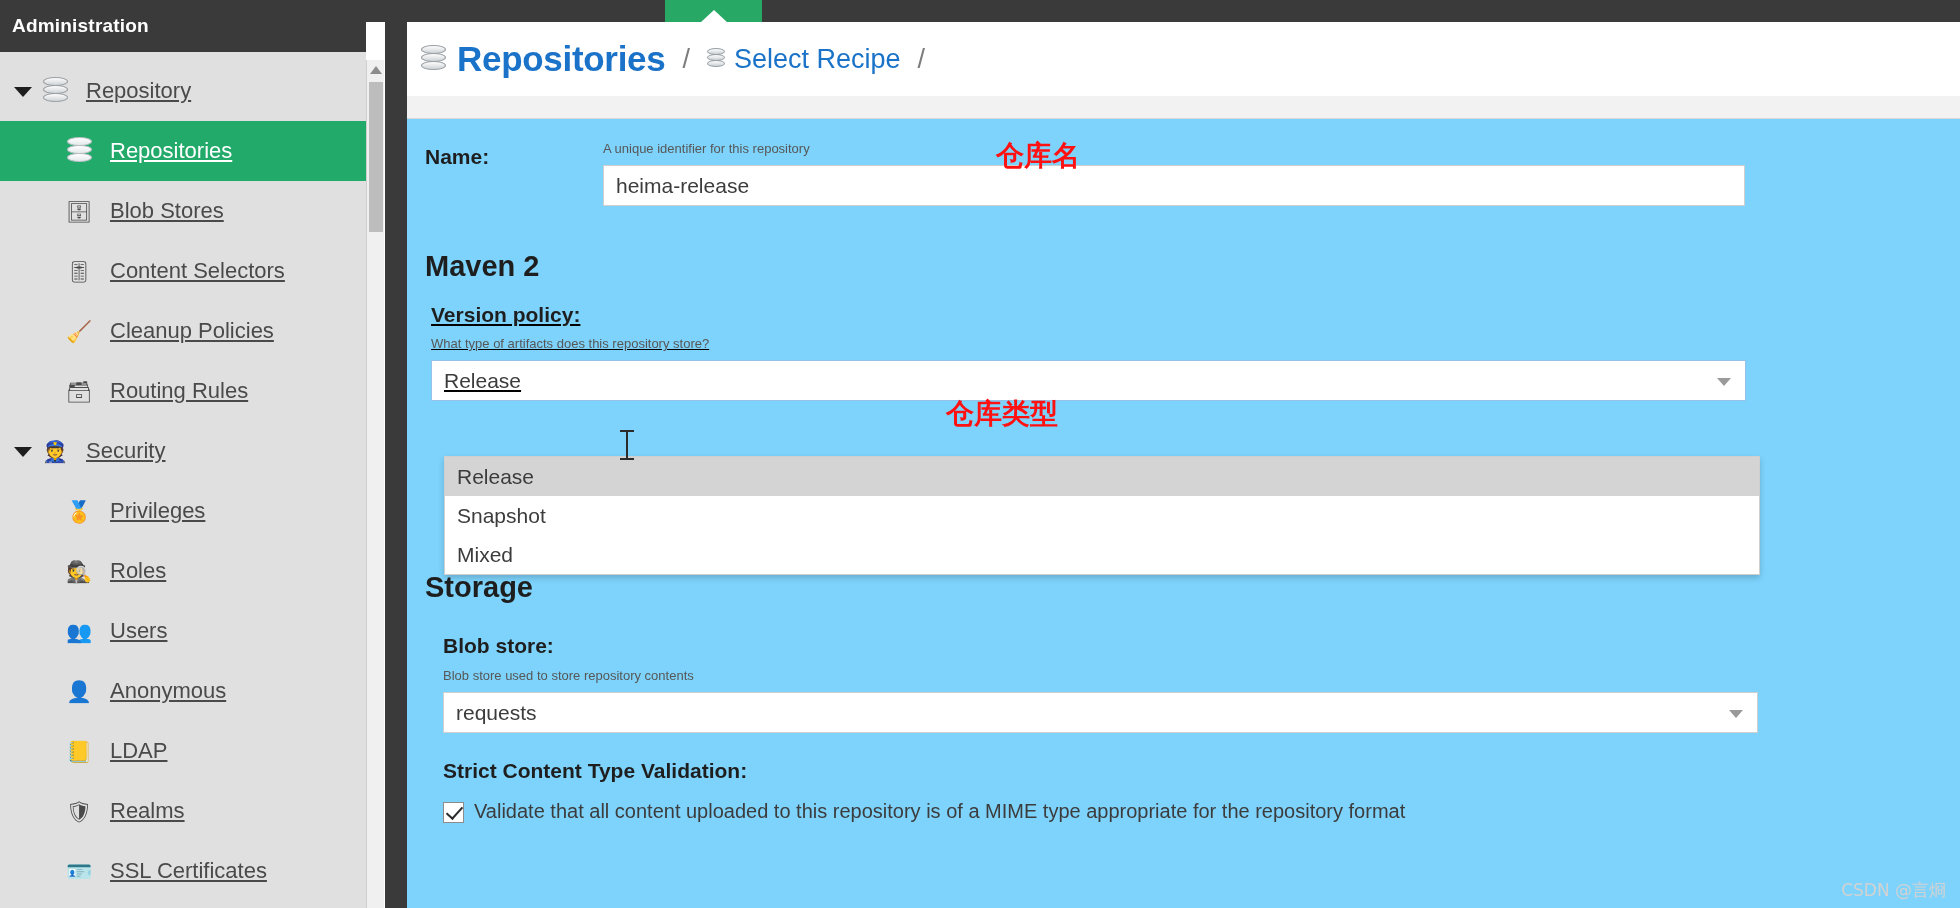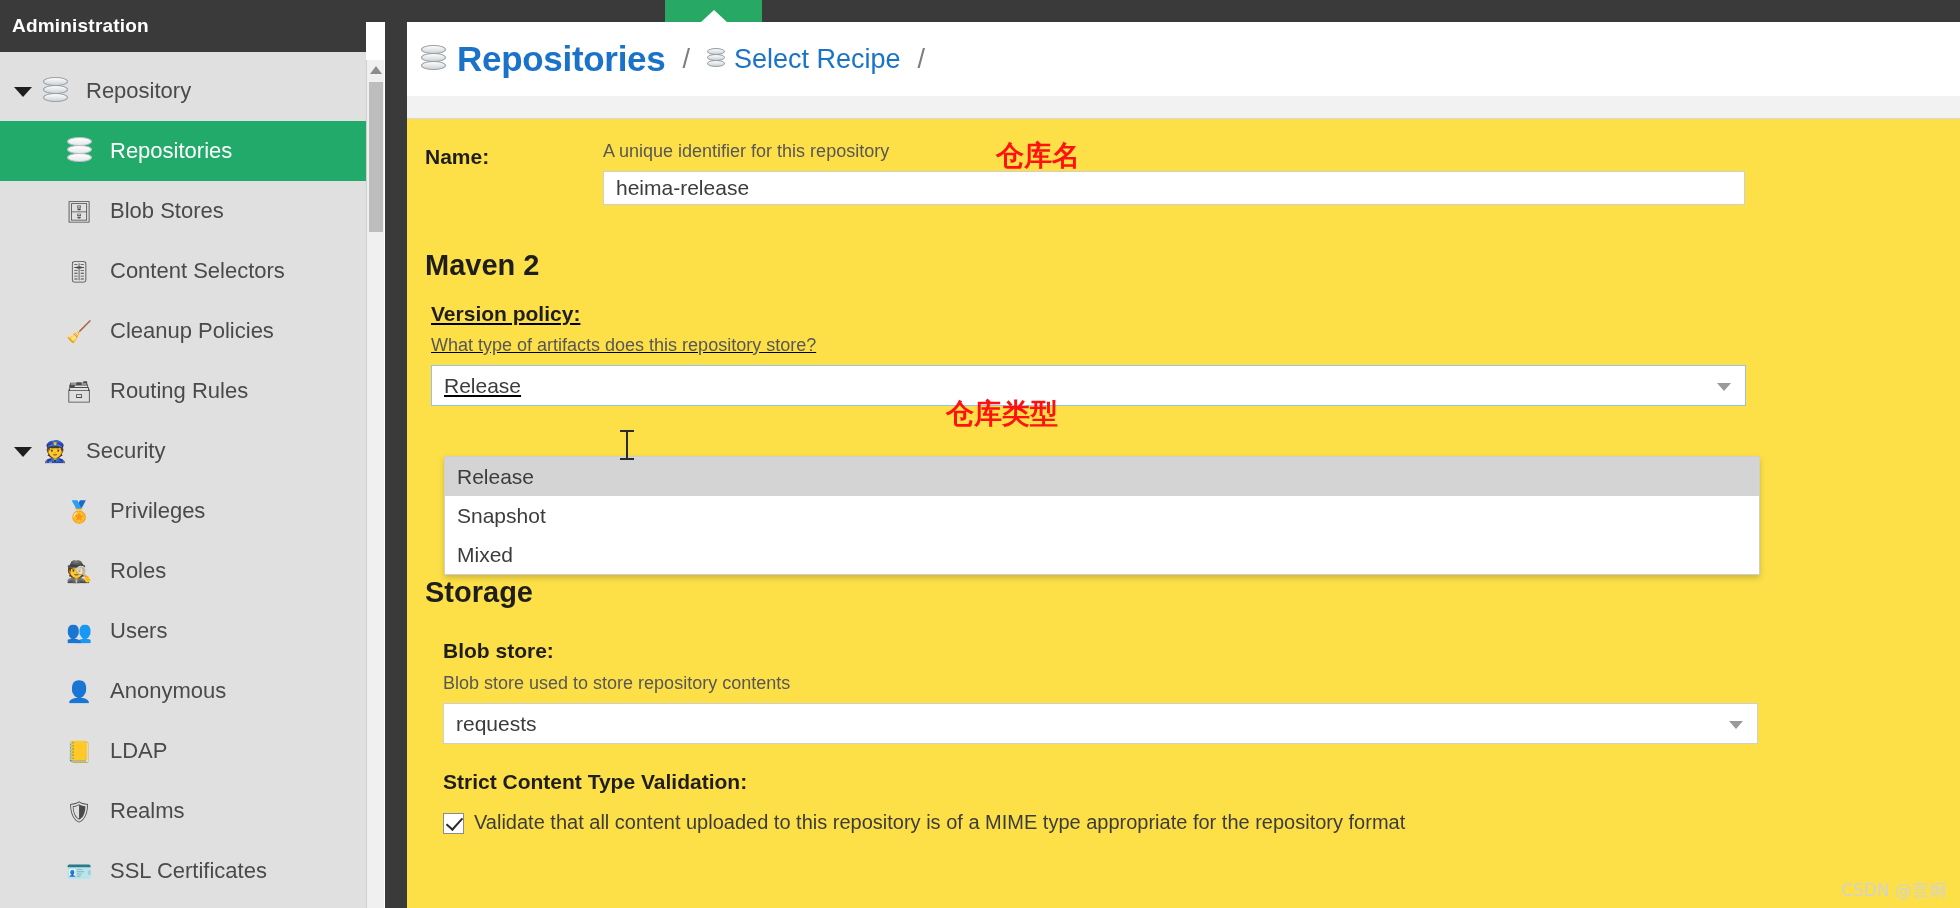--- a/index.html
+++ b/index.html
@@ -87,21 +87,21 @@
     border-top: 10px solid #1e1e1e;
   }
   .nav-ico {
     flex: 0 0 34px;
     width: 34px; height: 30px;
     margin-right: 14px;
     display: flex; align-items: center; justify-content: center;
     font-size: 21px;
     line-height: 1;
   }
-  .nav-label { line-height: 1; }
+  .nav-label { line-height: 1; text-decoration: underline; }
 
   
   .db-ico {
     position: relative;
     width: 25px; height: 28px;
   }
   .db-ico i {
     position: absolute; left: 0;
     width: 25px; height: 9px;
     border-radius: 50%;
@@ -201,45 +201,45 @@
   }
   .db-sm i:nth-child(1){ top:0; }
   .db-sm i:nth-child(2){ top:6px; }
   .db-sm i:nth-child(3){ top:12px; }
 
   
   .form-card {
     position: absolute;
     top: 96px; left: 0px;
     width: 1553px; height: 790px;
-    background: #fde047;
+    background: #7dd3fc;
     border-top: 1px solid #d8d8d8;
   }
   .row {
     display: flex;
     align-items: flex-start;
     padding: 0 0 0 18px;
   }
   .field-label {
     width: 178px;
     flex: 0 0 178px;
     font-size: 21px;
     font-weight: bold;
     color: #1e1e1e;
     padding-top: 4px;
   }
   .field-body { flex: 1 1 auto; }
   .helper {
-    font-size: 18px;
+    font-size: 13px;
     color: #575757;
     margin-bottom: 9px;
   }
   .txt-input {
     width: 1142px;
-    height: 34px;
+    height: 41px;
     border: 1px solid #cfcfcf;
     background: #fff;
     display: flex; align-items: center;
     padding-left: 12px;
     font-size: 21px;
     color: #3c3c3c;
   }
   .chk {
     width: 21px; height: 21px;
     border: 1.5px solid #8c8c8c;

